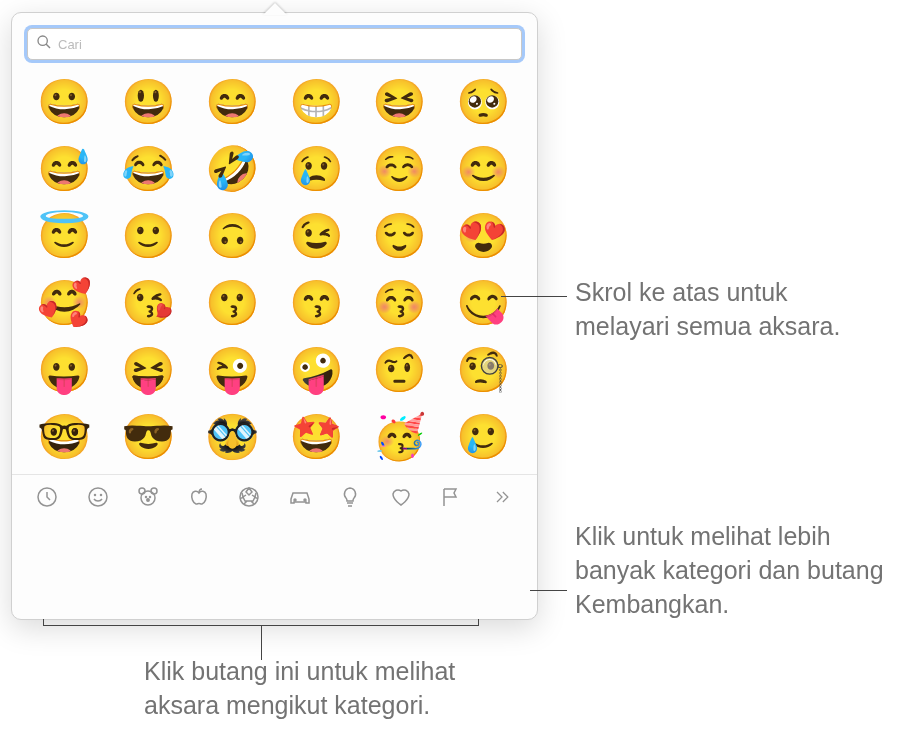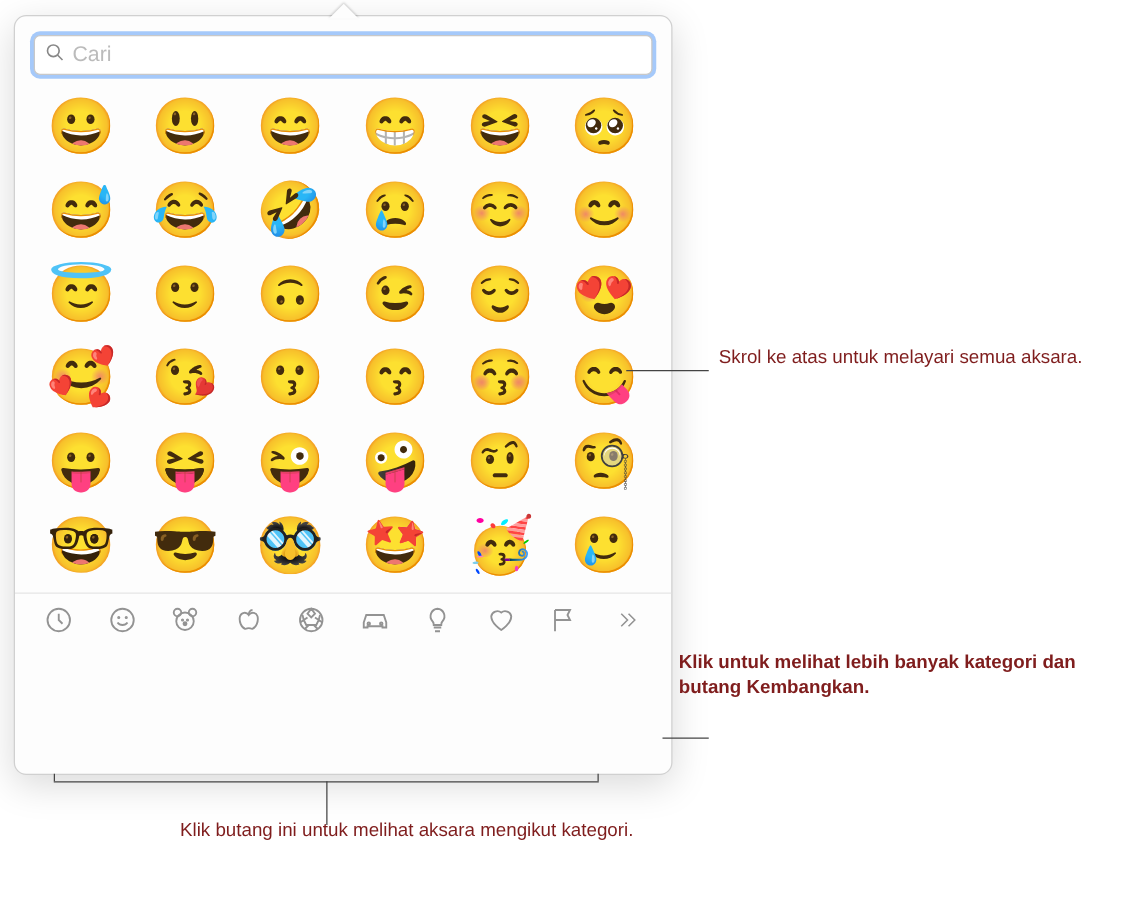--- a/index.html
+++ b/index.html
@@ -53,21 +53,21 @@
     }
     .search-icon {
       color: #888;
       margin-right: 6px;
       flex-shrink: 0;
     }
     .search-input {
       flex: 1;
       border: none;
       outline: none;
-      font-size: 17px;
+      font-size: 13px;
       background: transparent;
       color: #737373;
     }
     .search-input::placeholder {
       color: #bbb;
     }
     .emoji-grid {
       padding: 10px 25px 15px 25px;
       display: grid;
       grid-template-columns: repeat(6, 1fr);
@@ -97,34 +97,33 @@
       cursor: pointer;
       color: #939393;
     }
     .category-btn svg {
       stroke: currentColor;
       fill: none;
       stroke-width: 1.5;
     }
     .callout {
       position: absolute;
-      font-size: 15px;
+      font-size: 25px;
       line-height: 1.35;
-      color: #7f1d1d;
+      color: #737373;
     }
     .callout-1 {
       left: 575px;
       top: 276px;
       width: 310px;
     }
     .callout-2 {
-      left: 543px;
+      left: 575px;
       top: 520px;
       width: 320px;
-      font-weight: bold;
     }
     .callout-3 {
       left: 132px;
       top: 655px;
       width: 380px;
       margin-left: 12px;
     }
     .line {
       position: absolute;
       background: #444;

